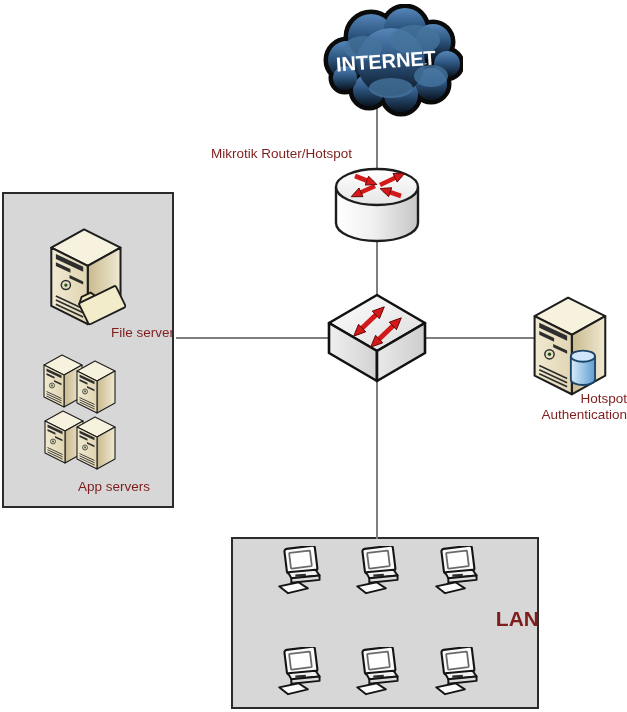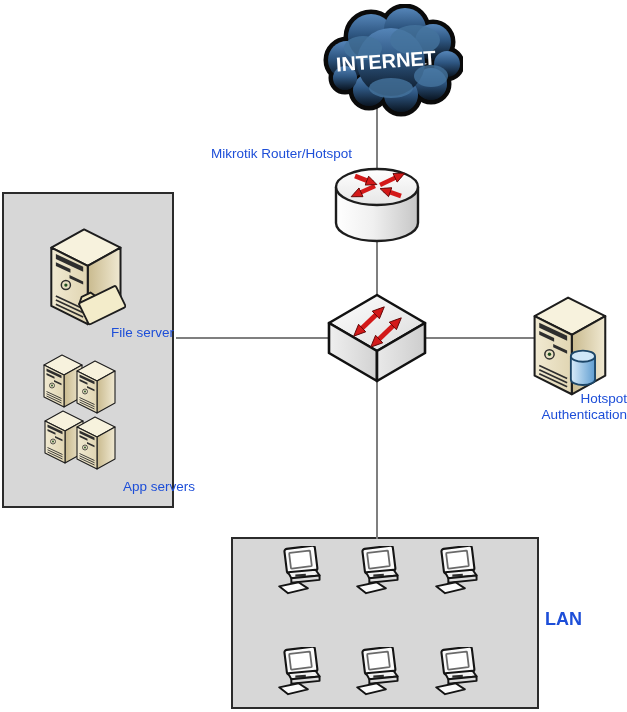--- a/index.html
+++ b/index.html
@@ -1,23 +1,23 @@
 <!DOCTYPE html>
 <html><head>
 <meta charset="utf-8">
 <style>
   html,body{margin:0;padding:0;background:#ffffff;}
   .canvas{position:relative;width:627px;height:712px;background:#ffffff;overflow:hidden;
           font-family:"Liberation Sans",sans-serif;color:#000;}
   .abs{position:absolute;}
   .zone{position:absolute;background:#d7d7d7;border:2px solid #2b2b2b;box-sizing:border-box;}
-  .lbl{position:absolute;font-size:13.5px;line-height:16px;color:#1d4ed8;}
+  .lbl{position:absolute;font-size:13.5px;line-height:16px;color:#7f1d1d;}
   .center{text-align:right;}
   .right{text-align:right;}
-  .lan-lbl{font-weight:bold;font-size:18px;margin-left:43px;}
+  .lan-lbl{font-weight:bold;font-size:21px;}
   svg{display:block;}
 </style>
 </head>
 <body>
 
 <div class="canvas">
 
   <svg class="abs" width="0" height="0" style="position:absolute" aria-hidden="true">
     <defs>
       <linearGradient id="gFront" x1="0" y1="0" x2="1" y2="0">
@@ -163,21 +163,21 @@
     </g>
   </svg>
   <div class="lbl center" style="left:2px;top:325px;width:172px;">File server</div>
 
   <svg class="abs" style="left:40px;top:350px;" width="78" height="122" viewBox="0 0 78 122">
     <use href="#tower" transform="translate(0,2) scale(0.5)"></use>
     <use href="#tower" transform="translate(33,8) scale(0.5)"></use>
     <use href="#tower" transform="translate(1,58) scale(0.5)"></use>
     <use href="#tower" transform="translate(33,64) scale(0.5)"></use>
   </svg>
-  <div class="lbl center" style="left:2px;top:479px;width:148px;margin-left:45px;">App servers</div>
+  <div class="lbl center" style="left:2px;top:479px;width:148px;">App servers</div>
 
   <svg class="abs" style="left:527px;top:292px;" width="84" height="106" viewBox="0 0 90 114">
     <use href="#tower"></use>
     <g>
       <path d="M47,69 v25 a13,6 0 0 0 26,0 v-25" fill="url(#gDb)" stroke="#1c4668" stroke-width="2"></path>
       <ellipse cx="60" cy="69" rx="13" ry="6" fill="#cfe7f8" stroke="#1c4668" stroke-width="2"></ellipse>
     </g>
   </svg>
   <div class="lbl center" style="left:509px;top:391px;width:118px;">
     <div>Hotspot</div>

